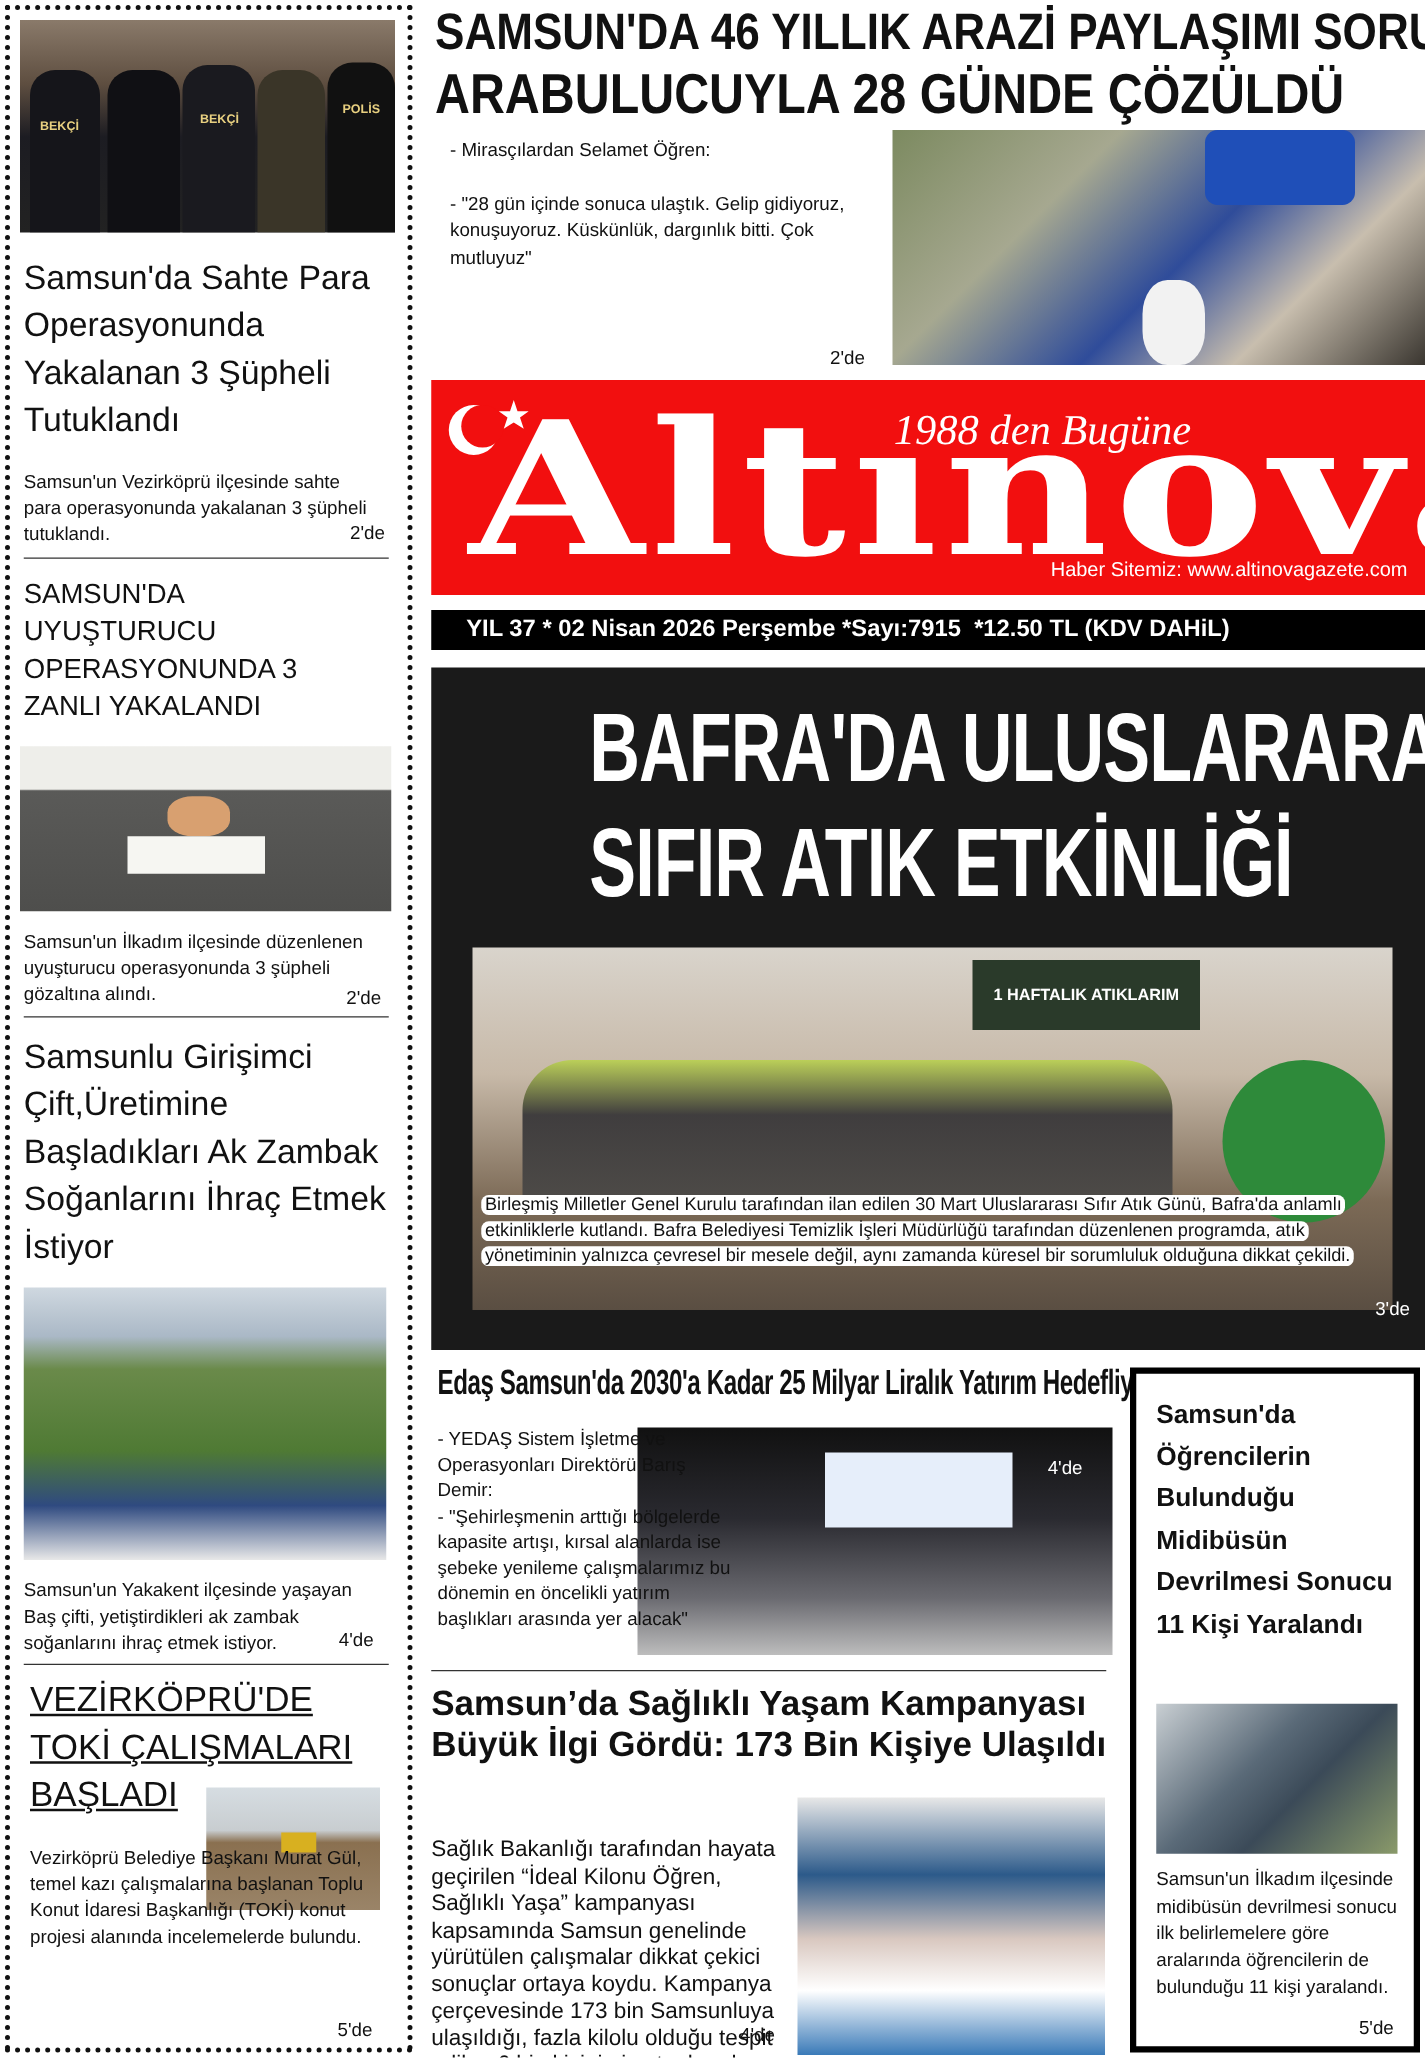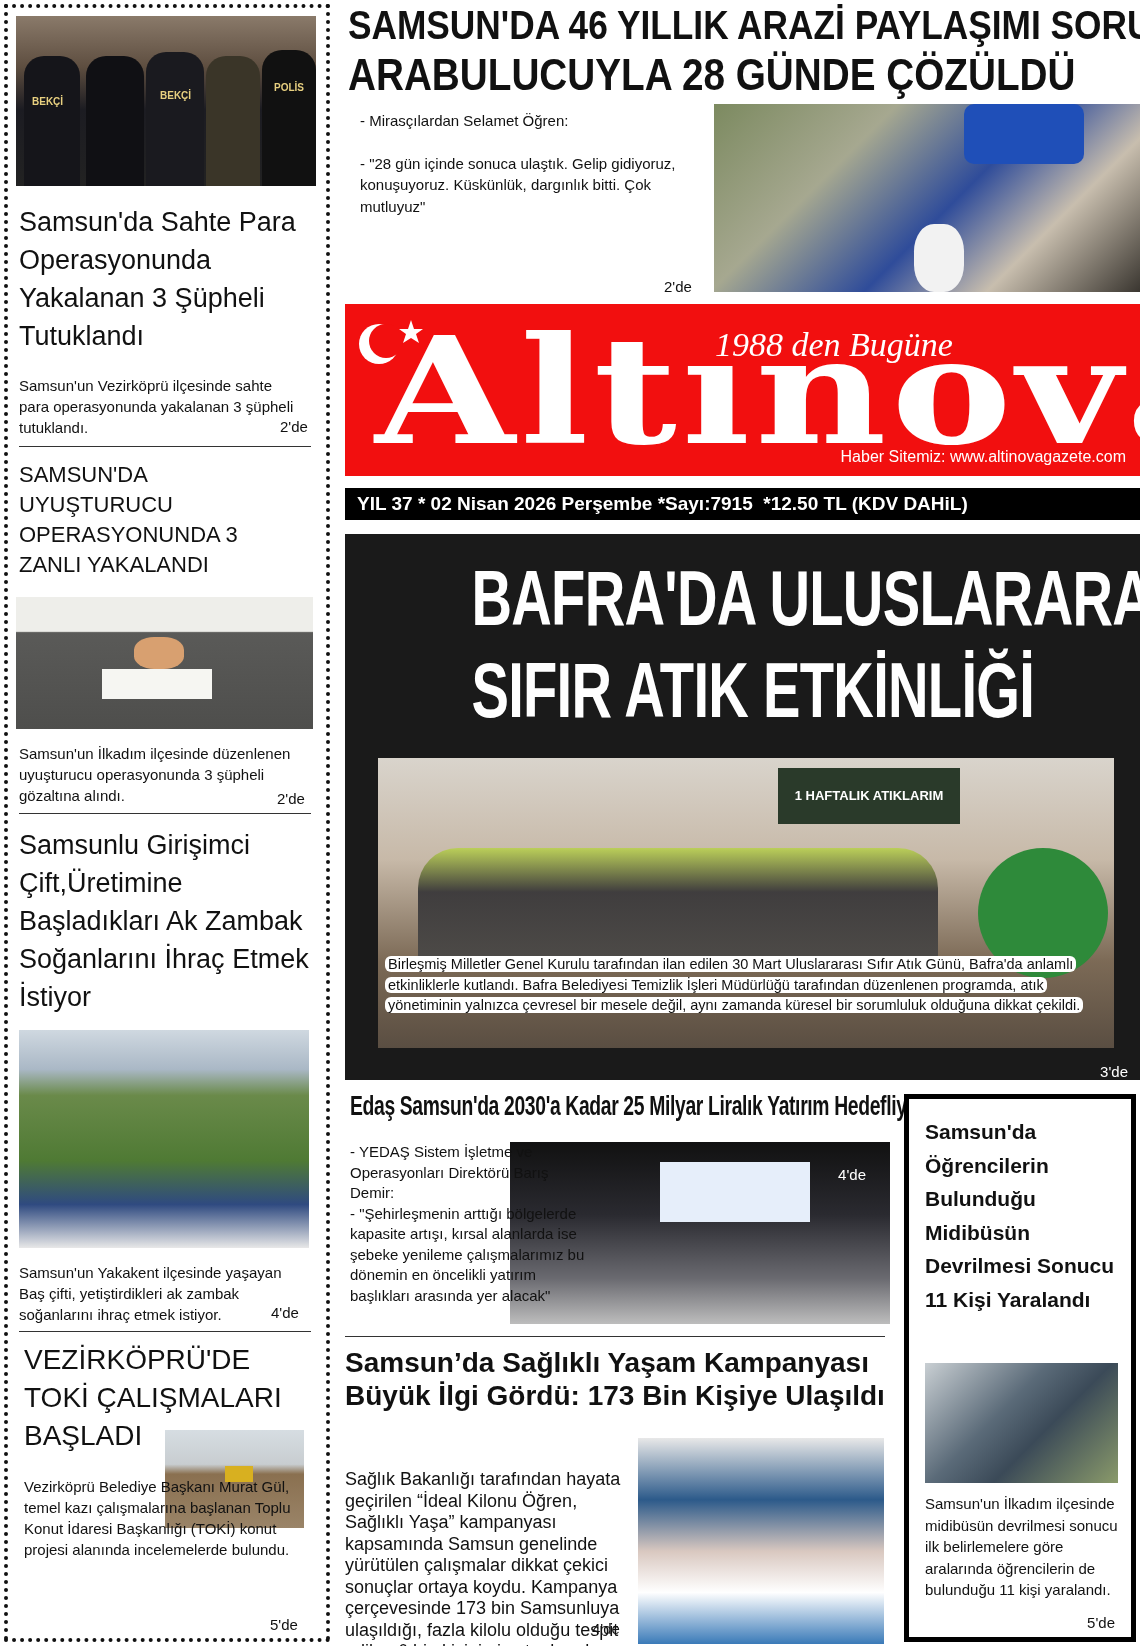--- a/index.html
+++ b/index.html
@@ -35,36 +35,36 @@
     font-size: 148px; color: #fff; letter-spacing: 4px; line-height: 150px;
     transform: scaleX(1.22); transform-origin: left top;
   }
   .mast-tag {
     position: absolute; left: 370px; top: 22px; font-family: "Liberation Serif", serif; font-style: italic;
     font-size: 34px; color: #fff;
   }
   .mast-site { position: absolute; right: 14px; bottom: 10px; font-size: 16px; color: #fff; }
   .issue-bar {
     position: absolute; left: 345px; top: 488px; width: 795px; height: 32px; background: #000;
-    color: #fff; font-weight: 700; font-size: 19px; line-height: 32px; padding-left: 12px; white-space: pre;
+    color: #fff; font-weight: 700; font-size: 19px; line-height: 32px; padding-left: 28px; white-space: pre;
   }
 
   
   .main-block { position: absolute; left: 345px; top: 534px; width: 795px; height: 546px; background: #1a1a1a; }
   .main-head {
     position: absolute; left: 20px; top: 18px; width: 760px; color: #fff; font-weight: 700;
     font-size: 78px; line-height: 92px; text-align: center; white-space: nowrap;
     transform: scaleX(0.72); transform-origin: center top; letter-spacing: -1px;
   }
   .main-photo { position: absolute; left: 33px; top: 224px; width: 736px; height: 290px; background: linear-gradient(180deg,#d9d4cc 0%,#c7b9a8 35%,#7c6a56 70%,#5a4e42 100%); }
   .main-caption {
     position: absolute; left: 40px; top: 420px; width: 700px; font-size: 14.5px; line-height: 20.5px; color: #111;
   }
   .main-caption span { background: #fff; box-decoration-break: clone; -webkit-box-decoration-break: clone; padding: 0 3px; border-radius: 6px; }
-  .main-ref { position: absolute; right: 12px; bottom: 0; color: #fff; font-size: 15px; }
+  .main-ref { position: absolute; right: 12px; bottom: 24px; color: #fff; font-size: 15px; }
 
   
   .edas-head {
     position: absolute; left: 350px; top: 1090px; font-weight: 700; font-size: 28px; white-space: nowrap;
     transform: scaleX(0.69); transform-origin: left top; letter-spacing: -0.5px;
   }
   .edas-photo { position: absolute; left: 510px; top: 1142px; width: 380px; height: 182px; background: linear-gradient(180deg,#111 0%,#2a2a30 40%,#6a6a70 75%,#bdbdbd 100%); }
   .edas-body { position: absolute; left: 350px; top: 1142px; width: 240px; font-size: 15px; line-height: 20.5px; }
 
   
@@ -107,21 +107,21 @@
 <div class="lbody" style="left:19px;top:743px;width:282px;">Samsun'un İlkadım ilçesinde düzenlenen uyuşturucu operasyonunda 3 şüpheli gözaltına alındı.</div>
 <div class="pageref" style="left:277px;top:790px;">2'de</div>
 <div class="rule" style="left:19px;top:813px;width:292px;"></div>
 
 <div class="ltitle" style="left:19px;top:826px;width:290px;">Samsunlu Girişimci Çift,Üretimine Başladıkları Ak Zambak Soğanlarını İhraç Etmek İstiyor</div>
 <div class="photo" style="left:19px;top:1030px;width:290px;height:218px;background:linear-gradient(180deg,#cfd8e0 0%,#aab8c6 18%,#6a8a4a 30%,#4f7a34 60%,#2f4a80 80%,#e8e8e8 100%);"></div>
 <div class="lbody" style="left:19px;top:1262px;width:290px;">Samsun'un Yakakent ilçesinde yaşayan Baş çifti, yetiştirdikleri ak zambak soğanlarını ihraç etmek istiyor.</div>
 <div class="pageref" style="left:271px;top:1304px;">4'de</div>
 <div class="rule" style="left:19px;top:1331px;width:292px;"></div>
 
-<div class="ltitle" style="left:24px;top:1341px;width:290px;font-size:28px;line-height:38px;">VEZİRKÖPRÜ'DE TOKİ ÇALIŞMALARI BAŞLADI</div>
+<div class="ltitle" style="left:24px;top:1341px;width:290px;font-size:28px;line-height:38px;text-decoration:underline;">VEZİRKÖPRÜ'DE TOKİ ÇALIŞMALARI BAŞLADI</div>
 <div class="photo" style="left:165px;top:1430px;width:139px;height:98px;background:linear-gradient(180deg,#d6dde2 0%,#c8cdd0 35%,#8a7050 45%,#9a8468 100%);">
   <div class="abs" style="left:60px;top:36px;width:28px;height:16px;background:#d8b020;"></div>
 </div>
 <div class="lbody" style="left:24px;top:1476px;width:290px;">
   <span style="display:block;text-indent:0;">Vezirköprü Belediye Başkanı Murat Gül, temel kazı çalışmalarına başlanan Toplu Konut İdaresi Başkanlığı (TOKİ) konut projesi alanında incelemelerde bulundu.</span>
 </div>
 <div class="pageref" style="left:270px;top:1616px;">5'de</div>
 
 <div class="top-head">
   <div>SAMSUN'DA 46 YILLIK ARAZİ PAYLAŞIMI SORUNU</div>

